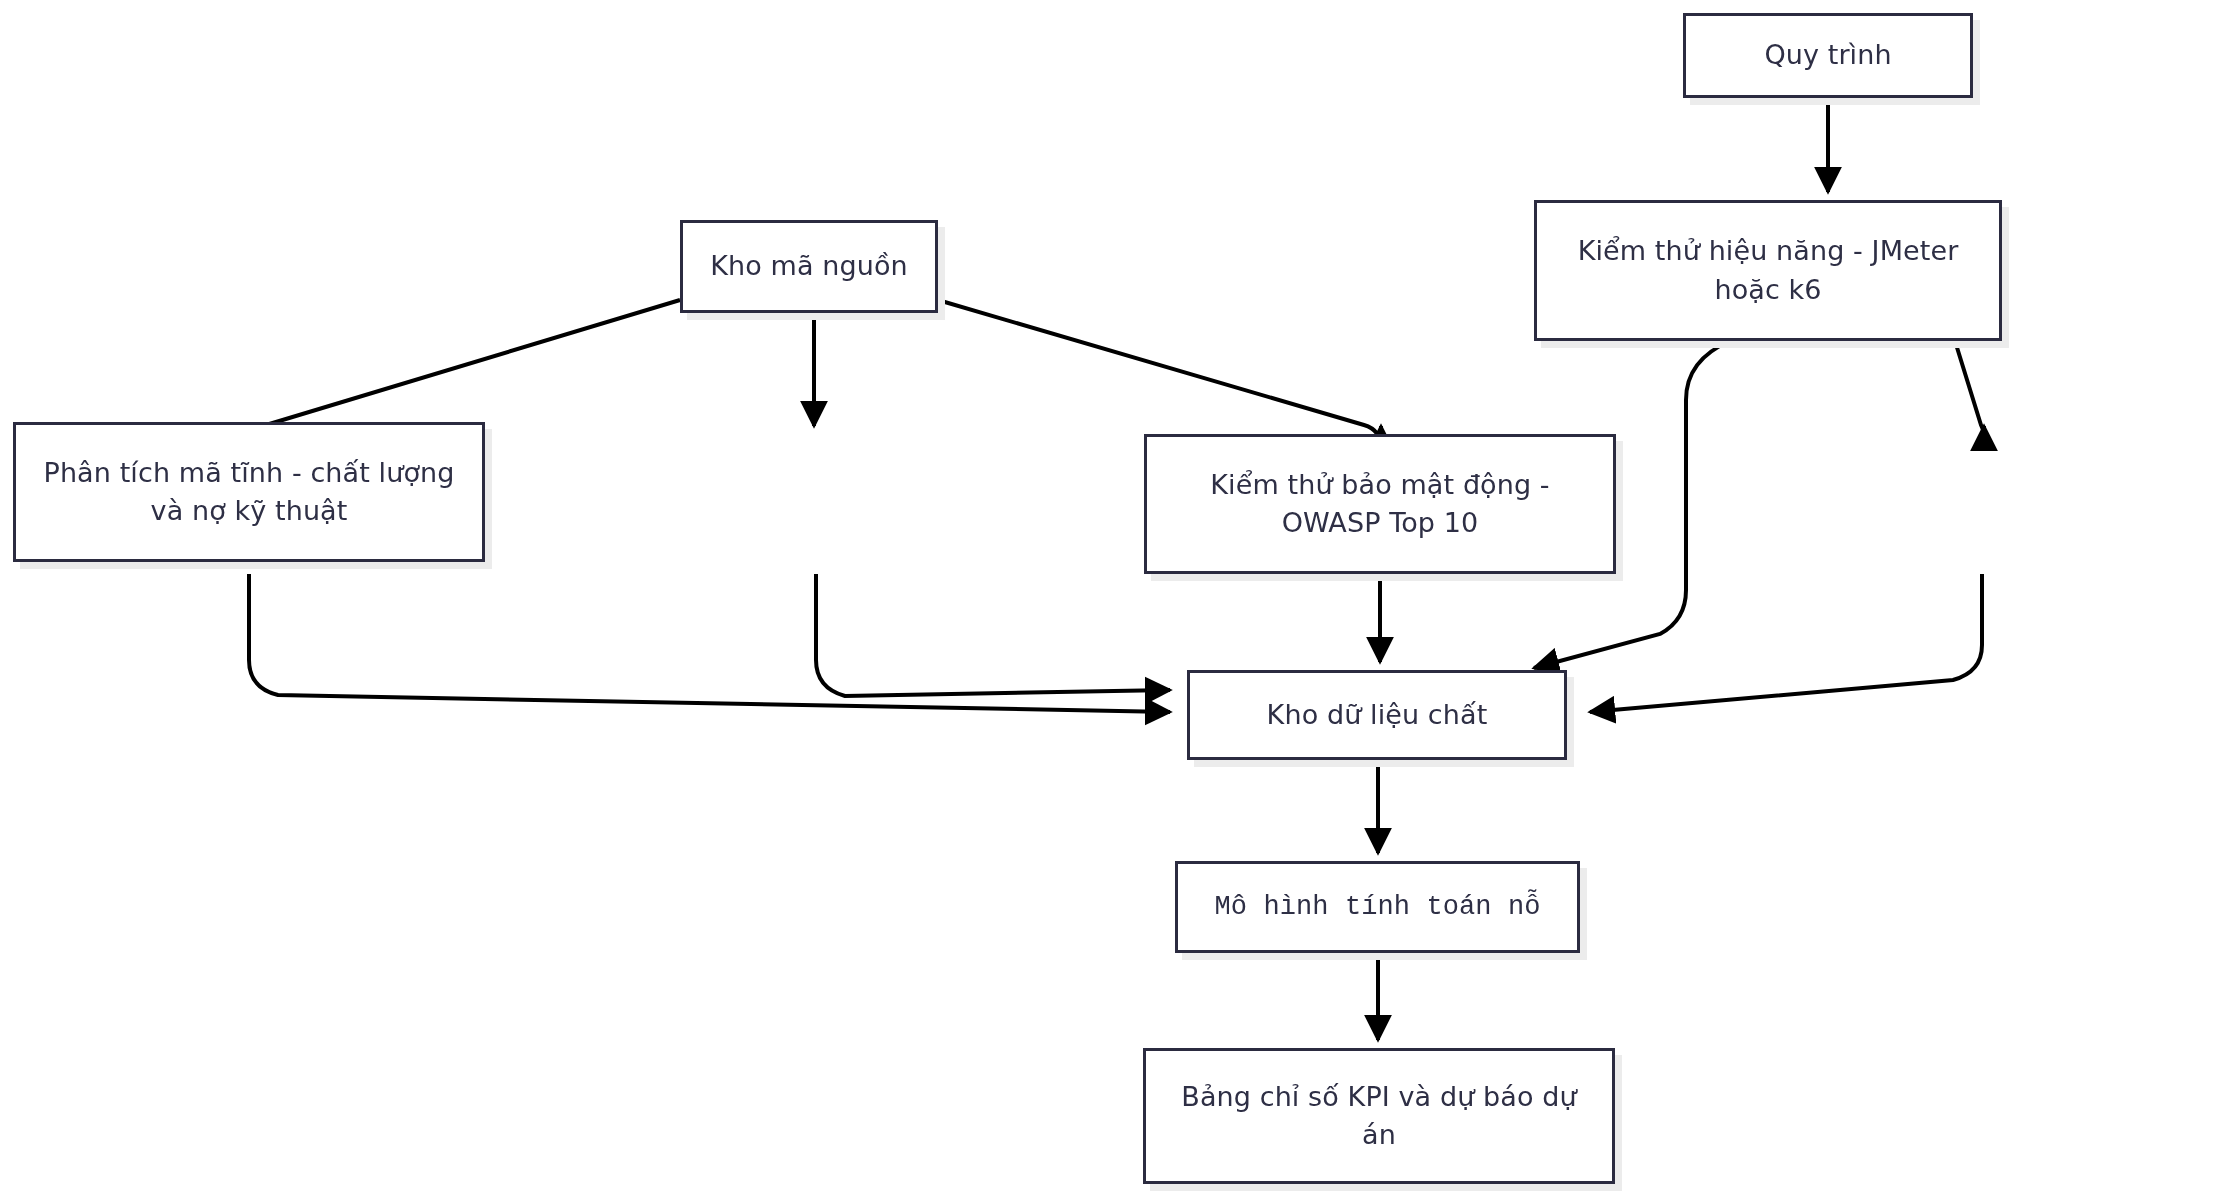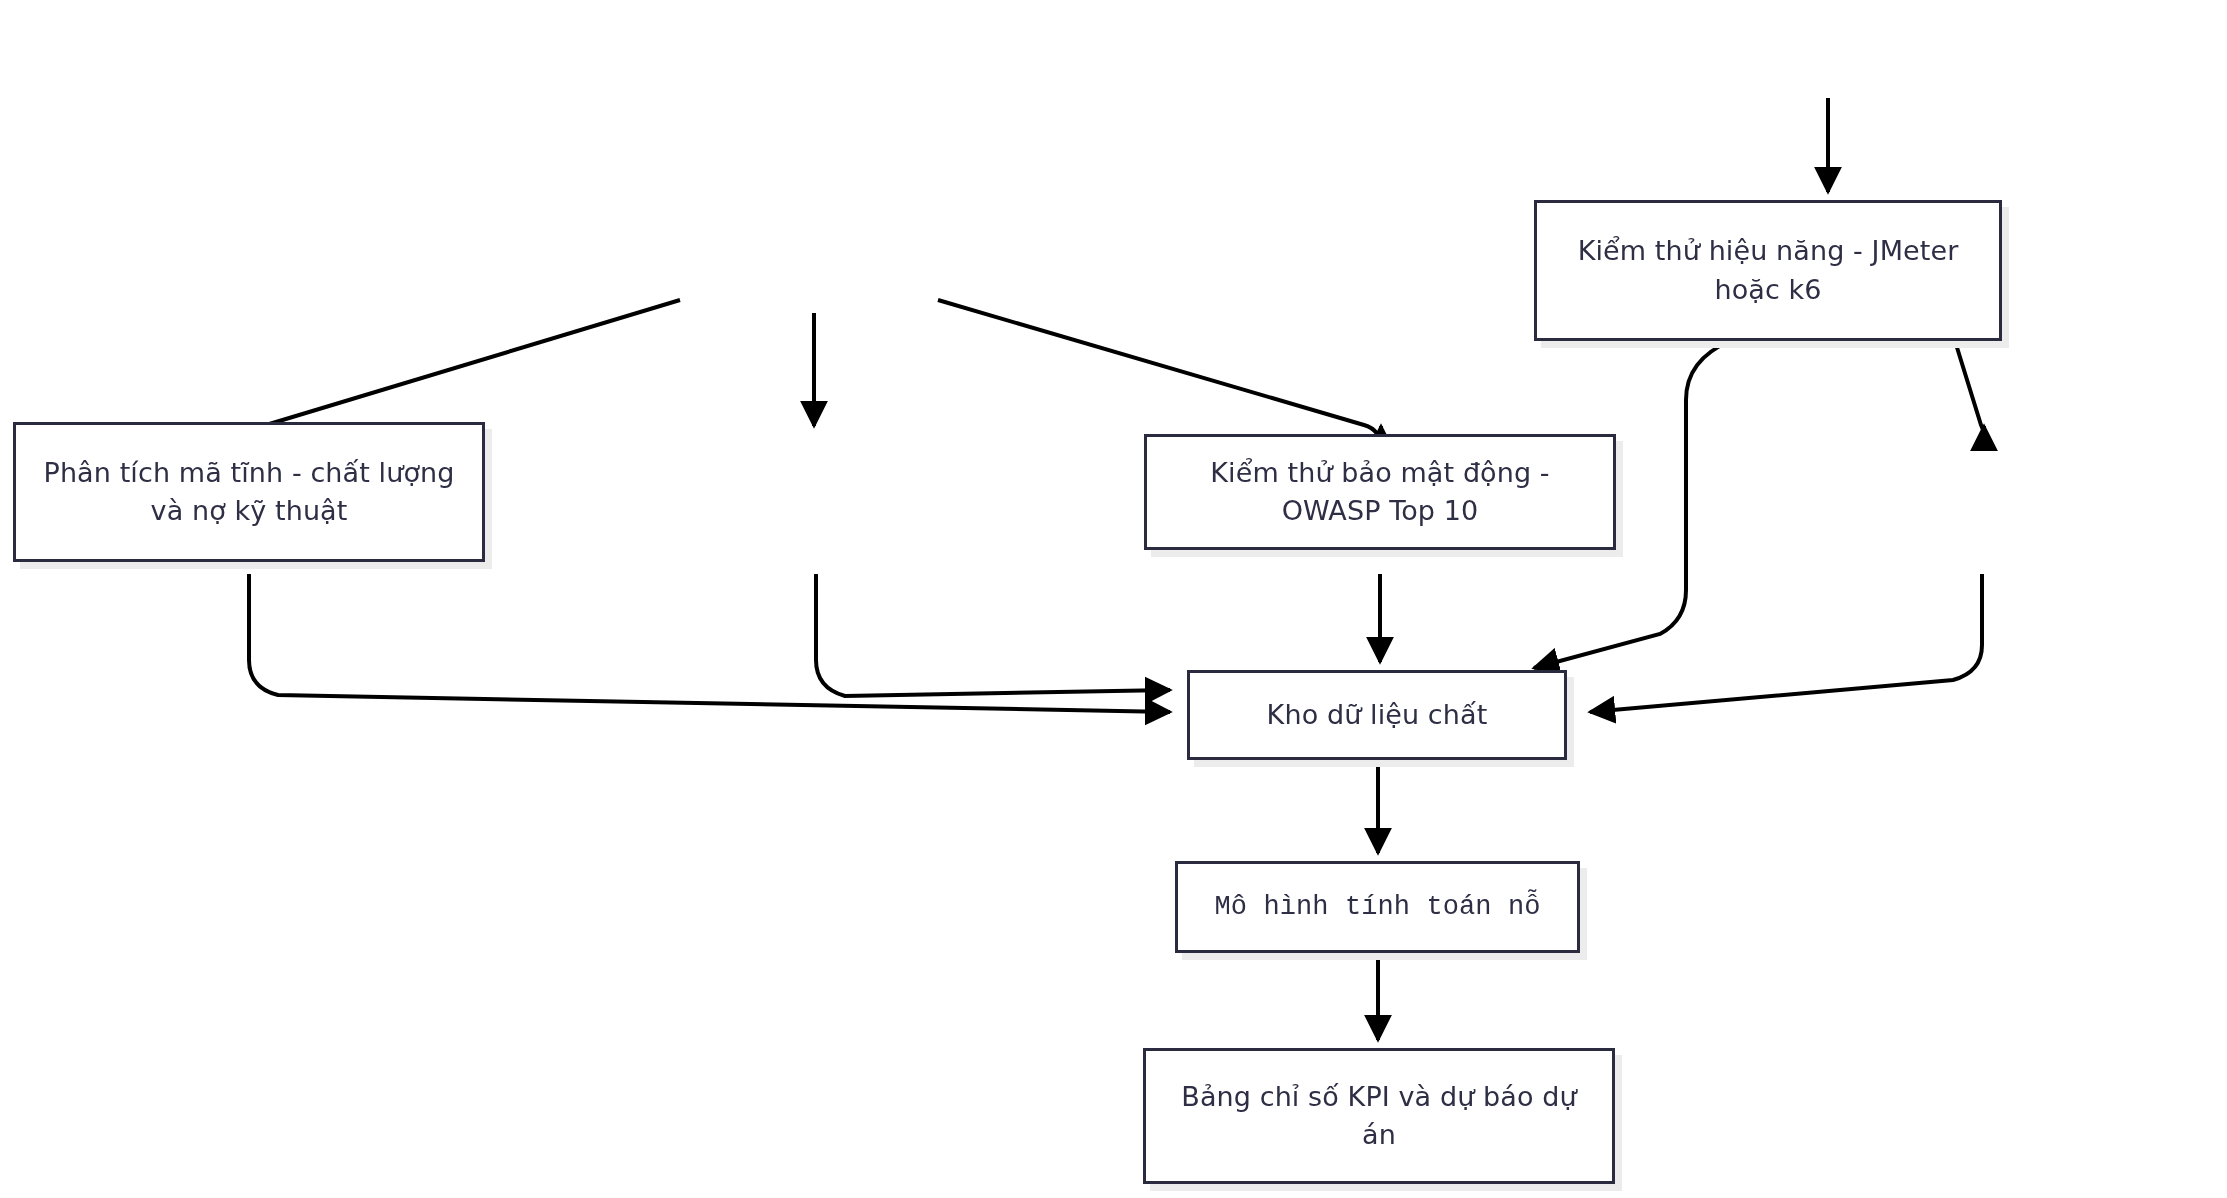--- a/index.html
+++ b/index.html
@@ -80,32 +80,38 @@
       <path d="M 1380 574 L 1380 662"></path>
 
       <path d="M 1982 574 L 1982 645 Q 1982 672 1953 680 L 1590 712"></path>
 
       <path d="M 1378 760 L 1378 853"></path>
 
       <path d="M 1378 953 L 1378 1040"></path>
     </g>
   </svg>
 
+  <div class="node" style="left:1683px; top:13px; width:290px; height:85px;">
+    <span class="node-label">Quy trình</span>
+  </div>
 
   <div class="node" style="left:1534px; top:200px; width:468px; height:141px;">
     <span class="node-label">Kiểm thử hiệu năng - JMeter hoặc k6</span>
   </div>
 
+  <div class="node" style="left:680px; top:220px; width:258px; height:93px;">
+    <span class="node-label">Kho mã nguồn</span>
+  </div>
 
   <div class="node" style="left:13px; top:422px; width:472px; height:140px;">
     <span class="node-label">Phân tích mã tĩnh - chất lượng và nợ kỹ thuật</span>
   </div>
 
 
-  <div class="node" style="left:1144px; top:434px; width:472px; height:116px;justify-content:flex-end;">
+  <div class="node" style="left:1144px; top:434px; width:472px; height:140px;justify-content:flex-end;">
     <span class="node-label">Kiểm thử bảo mật động - OWASP Top 10</span>
   </div>
 
 
   <div class="node" style="left:1187px; top:670px; width:380px; height:90px;">
     <span class="node-label">Kho dữ liệu chất</span>
   </div>
 
   <div class="node" style="left:1175px; top:861px; width:405px; height:92px;font-family:Liberation Mono, monospace;">
     <span class="node-label">Mô hình tính toán nỗ</span>

